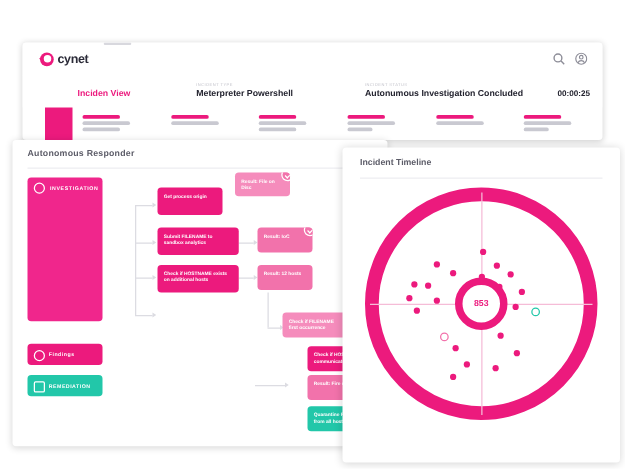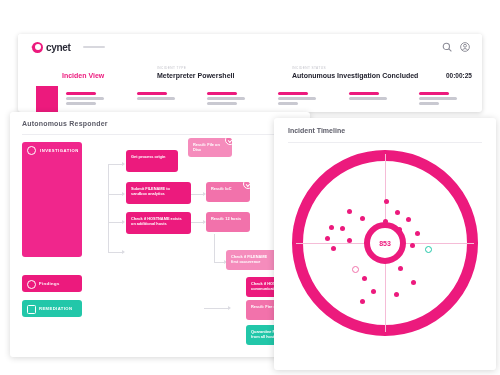--- a/index.html
+++ b/index.html
@@ -14,21 +14,21 @@
 
   
   .app-window{
     position:absolute;left:18px;top:34px;width:464px;height:78px;
     background:#ffffff;border-radius:3px;
     box-shadow:0 1px 5px rgba(0,0,0,.18);
     overflow:hidden;
   }
   .topbar{
     position:absolute;left:0;top:0;right:0;height:26px;
-    background:#ffffff;display:flex;align-items:center;
+    background:#ffffff;display:flex;
     border-bottom:1px solid #f1f1f3;
   }
   .logo-wrap{display:flex;align-items:center;margin-left:14px;gap:3px;}
   .logo-mark{
     width:11px;height:11px;border-radius:50%;
     background:#ec1a7d;position:relative;flex:none;
   }
   .logo-mark::after{
     content:"";position:absolute;left:2.5px;top:2.5px;
     width:6px;height:6px;border-radius:50%;background:#fff;

